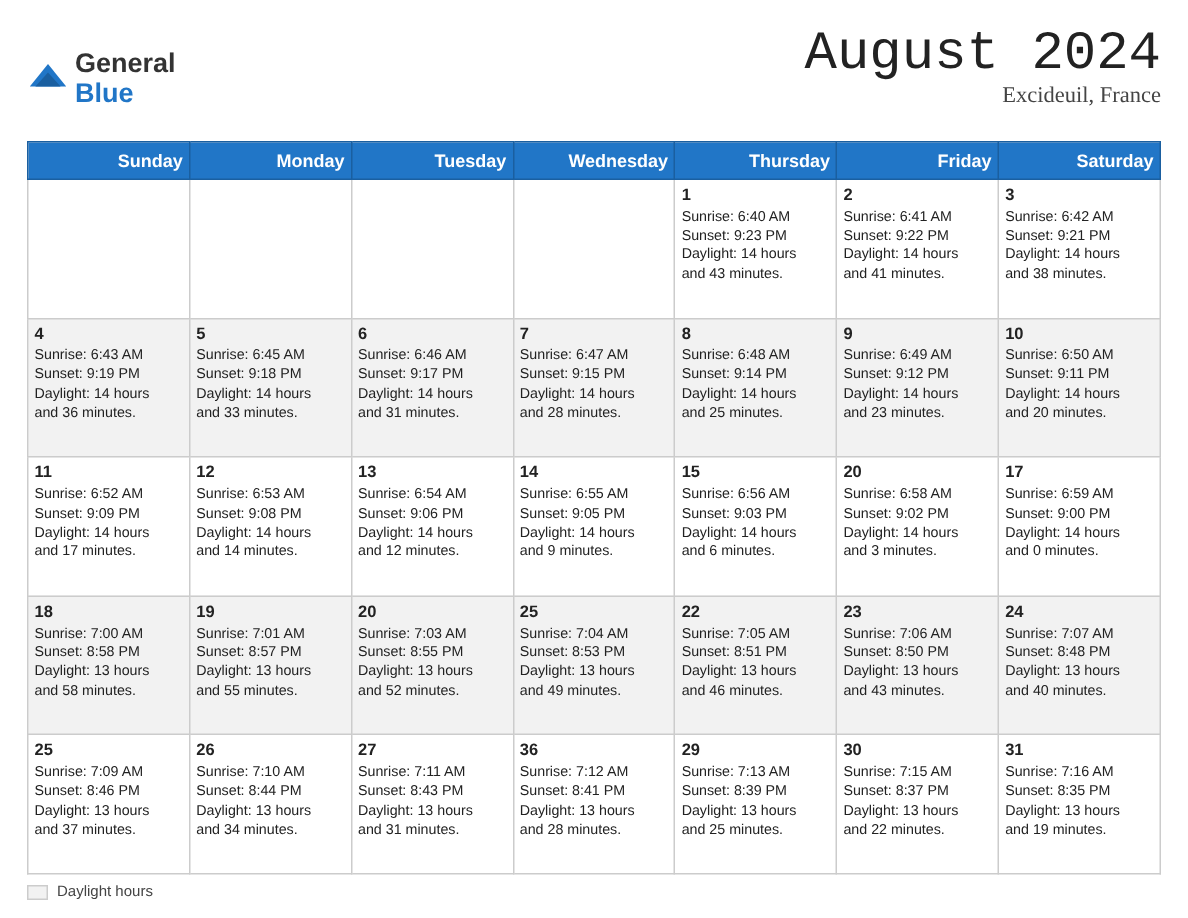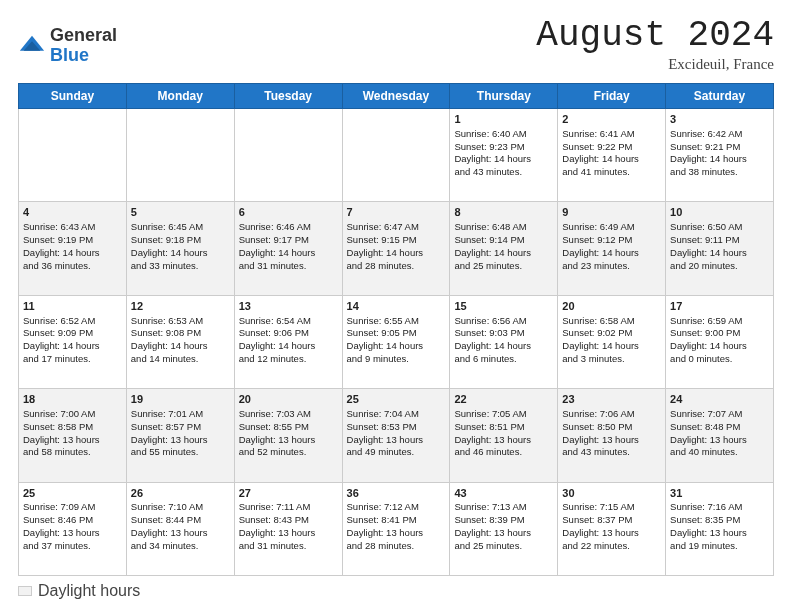--- a/index.html
+++ b/index.html
@@ -13,22 +13,22 @@
     .page {
       width: 792px;
       height: 612px;
       padding: 18px 18px 12px 18px;
       display: flex;
       flex-direction: column;
     }
     .header {
       display: flex;
       justify-content: space-between;
-      align-items: center;
-      margin-bottom: 10px;
+      align-items: flex-end;
+      margin-bottom: 21px;
     }
     .logo {
       display: flex;
       align-items: center;
       gap: 4px;
     }
     .logo-text {
       font-size: 18px;
       font-weight: bold;
       line-height: 1.1;
@@ -59,21 +59,21 @@
       width: 100%;
       border-collapse: collapse;
       flex: 1;
     }
     .calendar th {
       background: #2176c7;
       color: #fff;
       font-size: 12px;
       font-weight: bold;
       padding: 5px 4px;
-      text-align: center;
+      text-align: right;
       border: 1px solid #1a5fa0;
     }
     .calendar td {
       border: 1px solid #ccc;
       vertical-align: top;
       padding: 3px 4px;
       width: 108px;
       background: #fff;
       font-size: 10px;
       color: #222;
@@ -91,21 +91,21 @@
       margin-bottom: 1px;
       display: block;
     }
     .day-info {
       font-size: 9.5px;
       color: #222;
       line-height: 1.35;
     }
     .footer {
       margin-top: 6px;
-      font-size: 16px;
+      font-size: 10px;
       color: #444;
       display: flex;
       align-items: center;
       gap: 6px;
     }
     .daylight-box {
       width: 14px;
       height: 10px;
       background: #f2f2f2;
       border: 1px solid #ccc;
@@ -267,21 +267,21 @@
           </td>
           <td>
             <span class="day-number">27</span>
             <div class="day-info">Sunrise: 7:11 AM<br>Sunset: 8:43 PM<br>Daylight: 13 hours<br>and 31 minutes.</div>
           </td>
           <td>
             <span class="day-number">36</span>
             <div class="day-info">Sunrise: 7:12 AM<br>Sunset: 8:41 PM<br>Daylight: 13 hours<br>and 28 minutes.</div>
           </td>
           <td>
-            <span class="day-number">43</span>
+            <span class="day-number">29</span>
             <div class="day-info">Sunrise: 7:13 AM<br>Sunset: 8:39 PM<br>Daylight: 13 hours<br>and 25 minutes.</div>
           </td>
           <td>
             <span class="day-number">30</span>
             <div class="day-info">Sunrise: 7:15 AM<br>Sunset: 8:37 PM<br>Daylight: 13 hours<br>and 22 minutes.</div>
           </td>
           <td>
             <span class="day-number">31</span>
             <div class="day-info">Sunrise: 7:16 AM<br>Sunset: 8:35 PM<br>Daylight: 13 hours<br>and 19 minutes.</div>
           </td>

